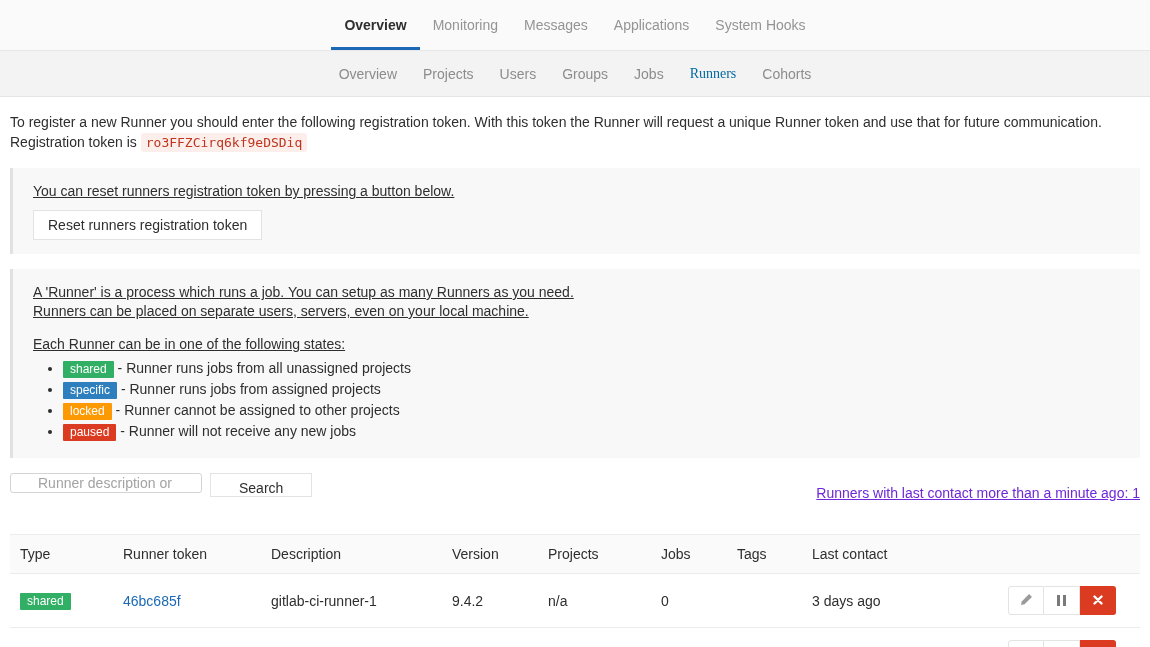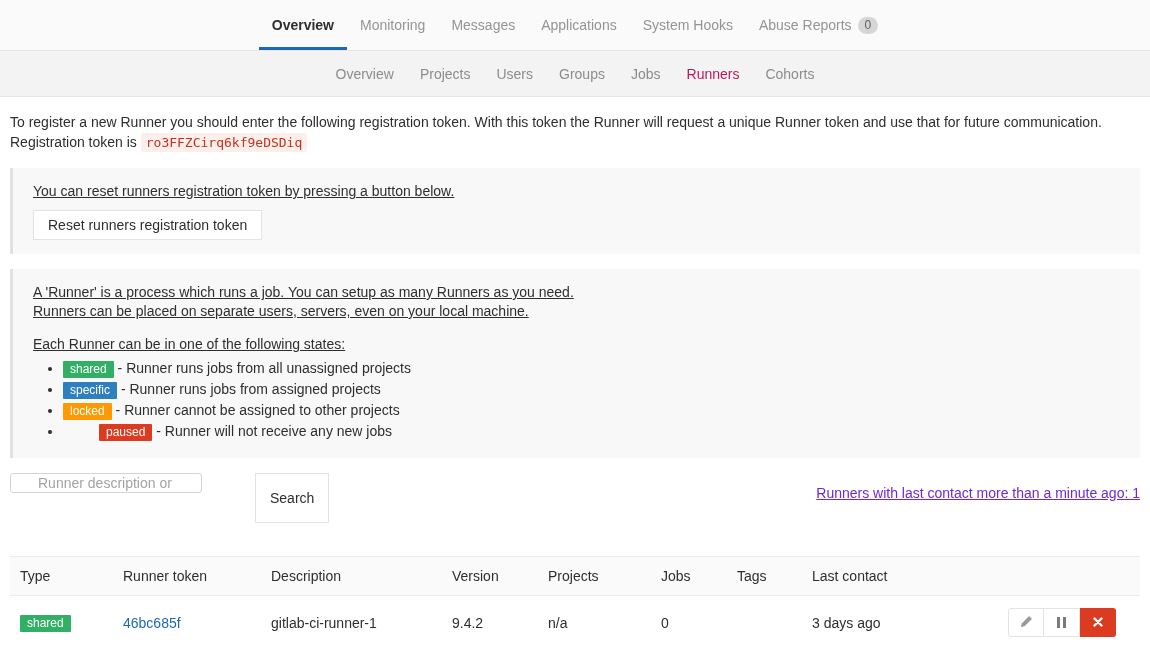--- a/index.html
+++ b/index.html
@@ -24,21 +24,21 @@
     background: #d6d6d6; color: #5f5f5f; font-size: 12px; font-weight: normal;
     border-radius: 9px; padding: 1px 7px; margin-left: 6px; line-height: 15px;
   }
 
   
   .sub-nav {
     height: 46px; background: #f3f3f3; border-bottom: 1px solid #e5e5e5;
     display: flex; justify-content: center; align-items: center;
   }
   .sub-nav-item { padding: 0 13px; color: #8c8c8c; cursor: pointer; }
-  .sub-nav-item.active { color: #be185d; }
+  .sub-nav-item.active { color: #0369a1; font-family: Liberation Serif, serif; }
 
   
   .content { padding: 15px 10px 0; }
   .intro p { margin: 0; line-height: 20px; }
   code.token {
     font-family: "DejaVu Sans Mono", monospace; font-size: 13px;
     color: #c0341d; background: #fbeeeb; padding: 2px 5px; border-radius: 3px; margin-top: 48px;
   }
 
   .callout {
@@ -63,21 +63,21 @@
   }
 
   
   .search-row { display: flex; justify-content: space-between; align-items: flex-start; margin-top: 14px; }
   .search-left { display: flex; gap: 8px; }
   .search-input {
     width: 192px; height: 20px; border: 1px solid #d4d4d4; border-radius: 3px;
     padding: 6px 27px; font-size: 14px; font-family: inherit; color: #2e2e2e; background: #fff;
   }
   .search-input::placeholder { color: #a3a3a3; }
-  .search-btn { height: 50px; padding: 6px 14px; margin-left: 45px; }
+  .search-btn { height: 24px; padding: 6px 28px; }
   .runner-stats { margin-top: 12px; color: #6d28d9; text-decoration: underline; }
 
   
   .runners-table { width: 100%; border-collapse: collapse; table-layout: fixed; margin-top: 33px; }
   .runners-table th {
     background: #fafafa; font-weight: normal; text-align: left; color: #2e2e2e;
     padding: 11px 10px; border-top: 1px solid #ececec; border-bottom: 1px solid #ececec;
   }
   .runners-table td { padding: 12px 10px; border-bottom: 1px solid #ececec; vertical-align: middle; }
   .runners-table a { color: #1b69b6; text-decoration: none; cursor: pointer; }
@@ -106,24 +106,20 @@
     </div>
   <div class="top-nav-item">
       <span>Messages</span>
     </div>
   <div class="top-nav-item">
       <span>Applications</span>
     </div>
   <div class="top-nav-item">
       <span>System Hooks</span>
     </div>
-  <div class="top-nav-item">
-    <span>Abuse Reports</span>
-    <span class="count-badge">0</span>
-  </div>
 </nav>
 
 <nav class="sub-nav">
   <div class="sub-nav-item">Overview</div>
   <div class="sub-nav-item">Projects</div>
   <div class="sub-nav-item">Users</div>
   <div class="sub-nav-item">Groups</div>
   <div class="sub-nav-item">Jobs</div>
   <div class="sub-nav-item active">Runners</div>
   <div class="sub-nav-item">Cohorts</div>
@@ -155,21 +151,21 @@
       </li>
       <li>
         <span class="state-badge" style="background-color: rgb(46, 127, 190);">specific</span>
         <span>- Runner runs jobs from assigned projects</span>
       </li>
       <li>
         <span class="state-badge" style="background-color: rgb(253, 154, 3);">locked</span>
         <span>- Runner cannot be assigned to other projects</span>
       </li>
       <li>
-        <span class="state-badge" style="background-color: rgb(219, 59, 33); margin-left: 36px;">paused</span>
+        <span class="state-badge" style="background-color: rgb(219, 59, 33);">paused</span>
         <span>- Runner will not receive any new jobs</span>
       </li>
     </ul>
   </section>
 
   <div class="search-row">
     <div class="search-left">
       <input class="search-input" type="text" placeholder="Runner description or token" style="">
       <button class="btn search-btn">Search</button>
     </div>

